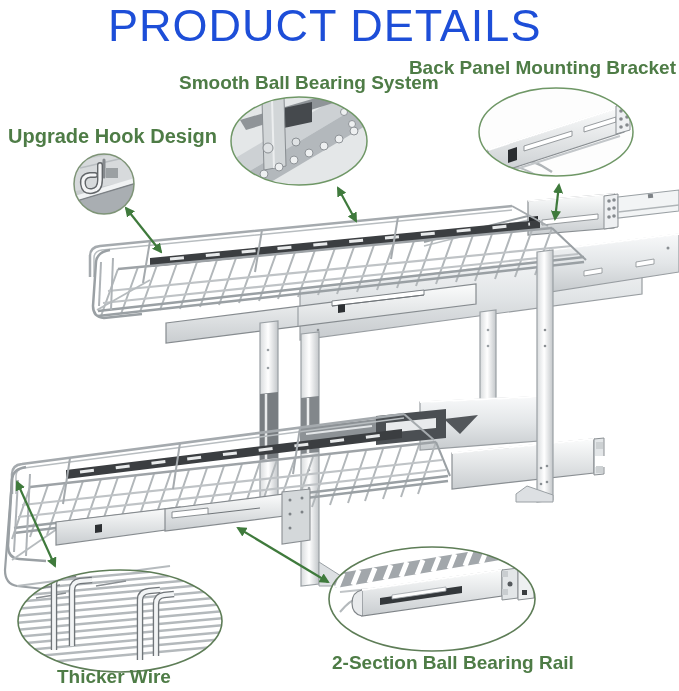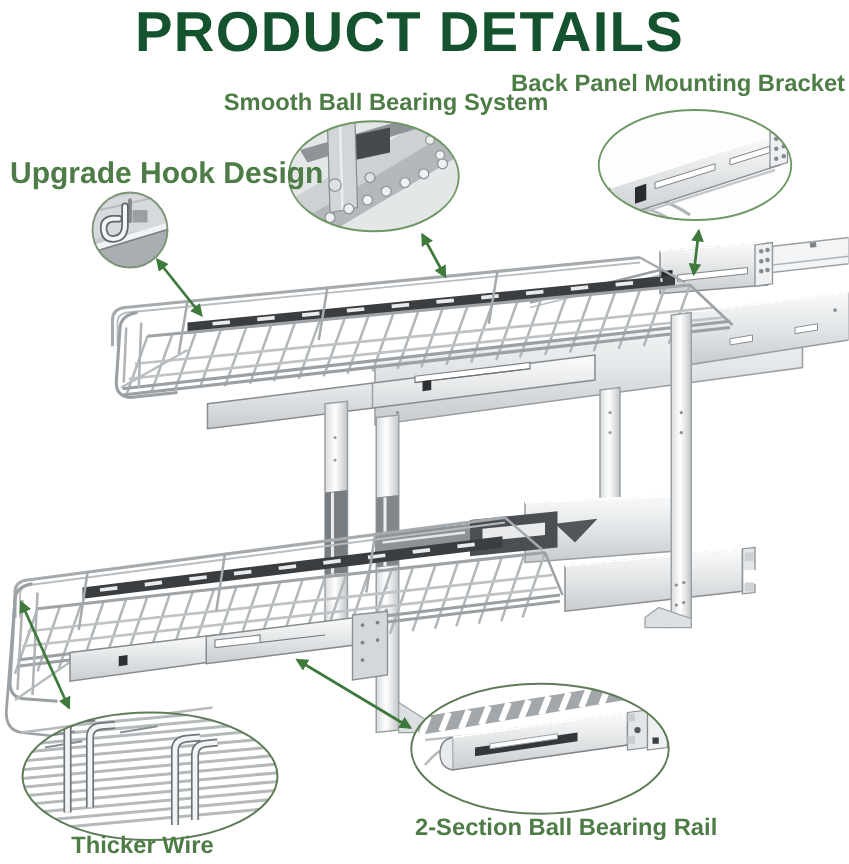--- a/index.html
+++ b/index.html
@@ -3,30 +3,30 @@
 <meta charset="utf-8">
 <style>
   html,body{margin:0;padding:0;background:#ffffff;}
   .canvas{
     position:relative;width:679px;height:691px;background:#ffffff;overflow:hidden;
     font-family:"Liberation Sans","DejaVu Sans",sans-serif;
   }
   .art{position:absolute;left:0;top:0;}
   .title{
     position:absolute;left:108px;top:0px;
-    font-size:45px;font-weight:700;letter-spacing:1px;
-    color:#14532d;white-space:nowrap;
+    font-size:45px;font-weight:400;letter-spacing:1px;
+    color:#1d4ed8;white-space:nowrap;
   }
   .label{
     position:absolute;color:#4e7c46;font-weight:600;
     font-size:19px;white-space:nowrap;
   }
   .label-bearing{left:179px;top:72px;}
   .label-bracket{right:3px;top:57px;}
-  .label-hook{left:8px;top:125px;font-size:24px;}
+  .label-hook{left:8px;top:125px;font-size:20px;}
   .label-wire{left:57px;top:666px;font-size:19px;}
   .label-rail{left:332px;top:652px;}
 </style>
 </head>
 <body>
 
 <div class="canvas">
 
   <svg class="art" width="679" height="691" viewBox="0 0 679 691">
     <defs>

